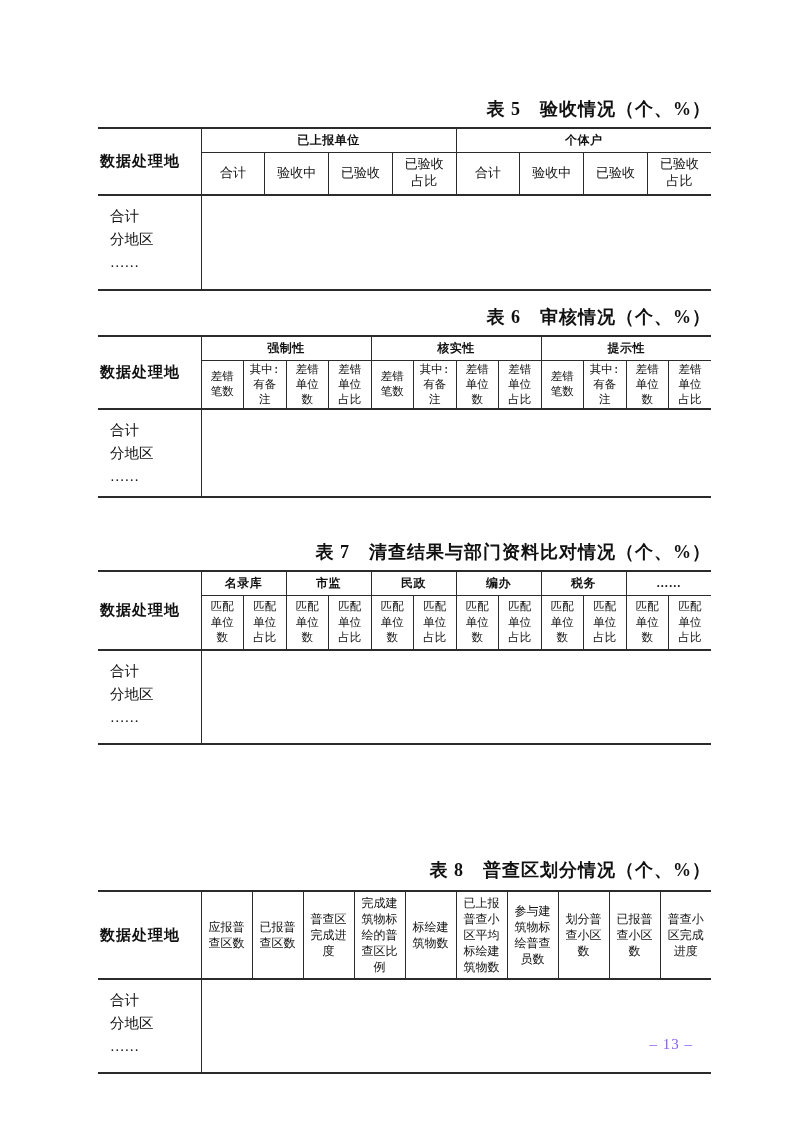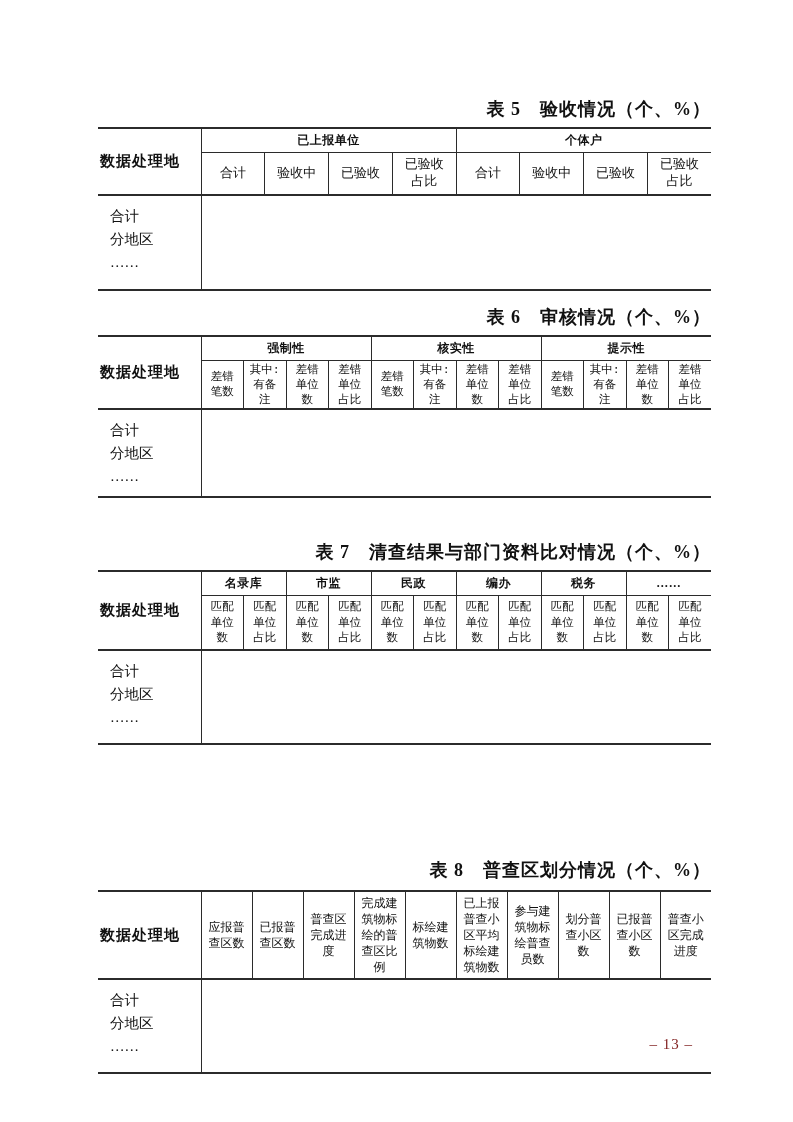--- a/index.html
+++ b/index.html
@@ -96,21 +96,21 @@
     line-height: 23px;
   }
   .space-cell { background: #ffffff; }
 
   .page-number {
     position: absolute;
     top: 1036px;
     right: 100px;
     font-size: 15px;
     letter-spacing: 1px;
-    color: #7f1d1d;
+    color: #8b5cf6;
   }
 </style>
 </head>
 <body>
 
 <div class="sheet">
 
   <div class="tbl-section" id="sec-5">
     <div class="table-title">表 5　验收情况（个、%）</div>
     <table class="stat-table" id="table-5">

